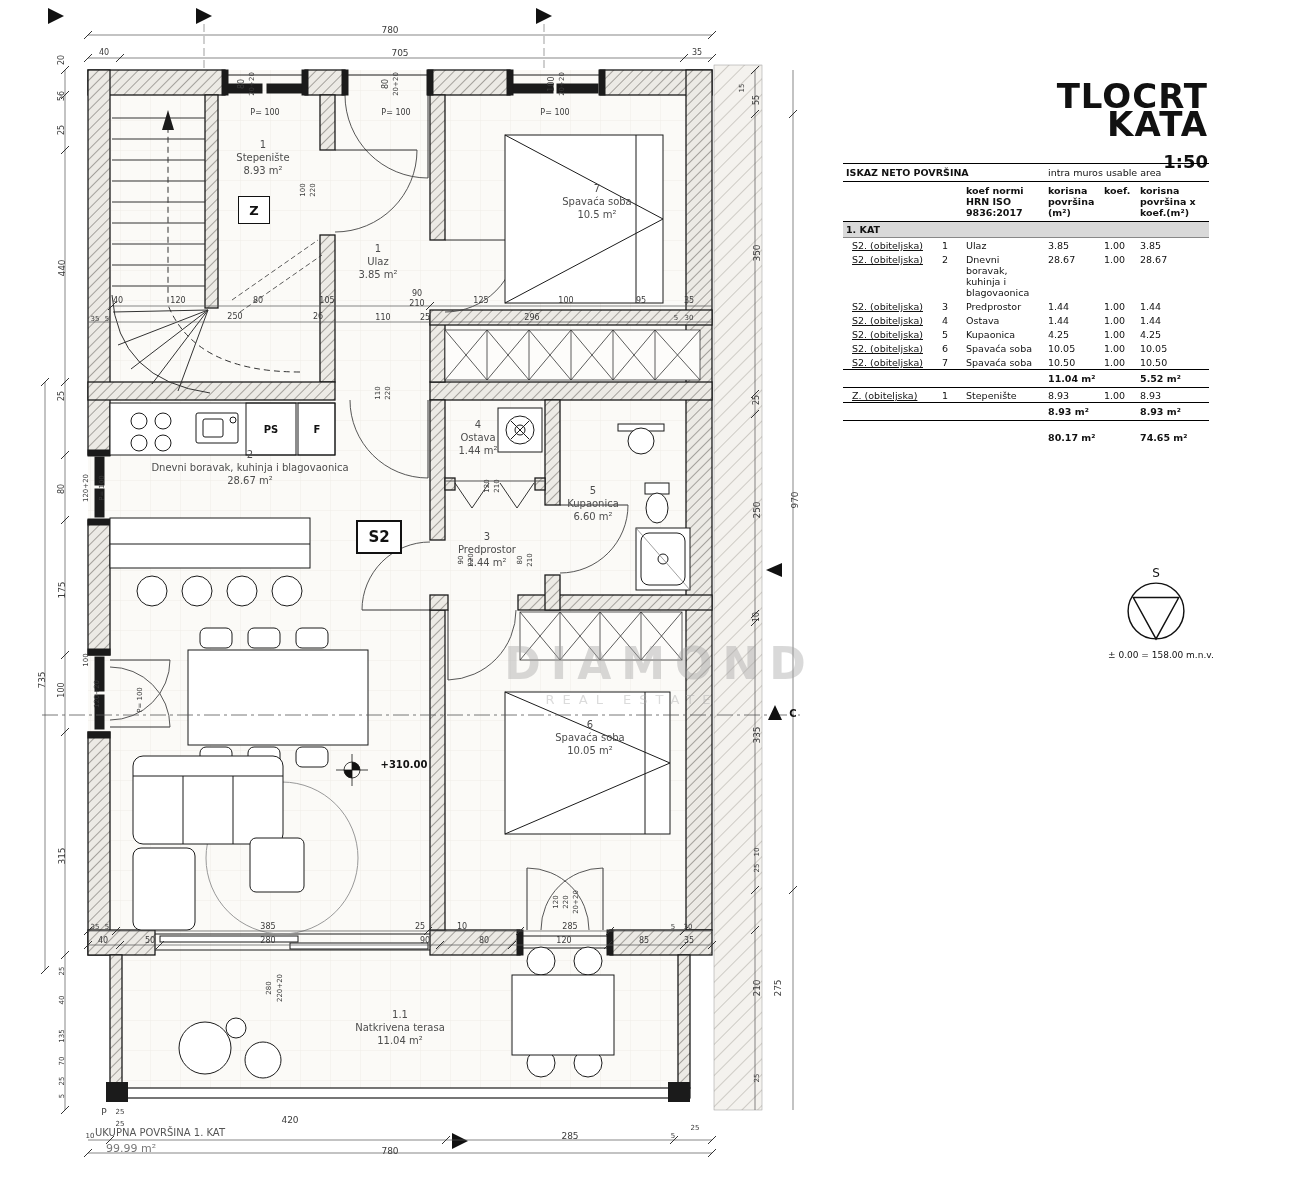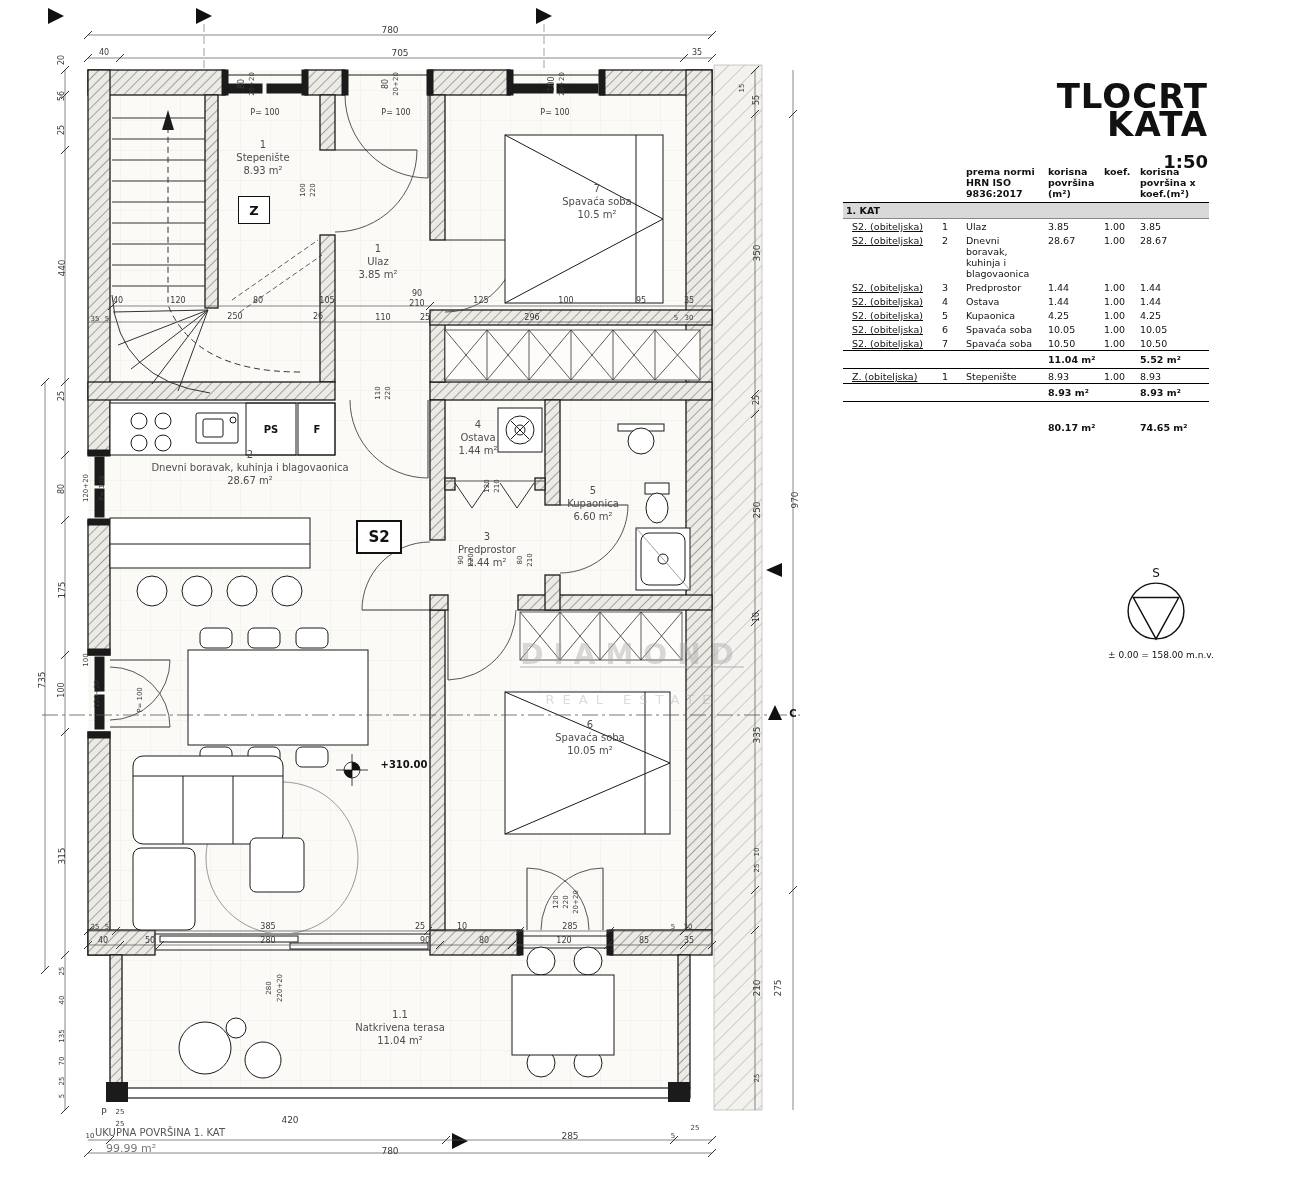--- a/index.html
+++ b/index.html
@@ -11,41 +11,41 @@
         white-space:nowrap;line-height:1;}
   .plbl.dk{color:#111;font-weight:bold;}
   .room-label{position:absolute;transform:translateX(-50%);text-align:center;color:#4d4d4d;
         font-size:10px;line-height:13px;white-space:nowrap;}
   .z-box{position:absolute;left:238px;top:196px;width:30px;height:26px;border:1.5px solid #111;
         background:#fff;font-weight:bold;font-size:13px;display:flex;align-items:center;
         justify-content:center;color:#111;}
   .s2-box{position:absolute;left:356px;top:520px;width:42px;height:30px;border:2px solid #111;
         background:#fff;font-weight:bold;font-size:15px;display:flex;align-items:center;
         justify-content:center;color:#111;}
-  .wm1{position:absolute;left:632px;top:638px;transform:translateX(-50%);font-size:28px;
-        font-weight:bold;letter-spacing:10px;color:rgba(165,165,165,0.42);text-decoration:underline;}
+  .wm1{position:absolute;left:660px;top:638px;transform:translateX(-50%);font-size:44px;
+        font-weight:bold;letter-spacing:10px;color:rgba(165,165,165,0.42);}
   .wm2{position:absolute;left:632px;top:692px;transform:translateX(-50%);font-size:13px;
         letter-spacing:8px;color:rgba(175,175,175,0.45);}
   .footer-line1{position:absolute;left:95px;top:1127px;font-size:10px;color:#555;}
   .footer-line2{position:absolute;left:106px;top:1142px;font-size:11px;color:#777;}
   .title-block{position:absolute;left:950px;top:82px;width:258px;text-align:right;color:#111;}
   .title-main{font-size:34px;font-weight:bold;letter-spacing:1px;line-height:28px;}
   .title-scale{font-size:18px;font-weight:bold;line-height:24px;margin-top:12px;}
   .area-table{position:absolute;left:843px;top:163px;width:366px;border-collapse:collapse;
         font-size:9.5px;color:#111;table-layout:fixed;}
   .area-table th,.area-table td{padding:1px 3px;text-align:left;vertical-align:top;line-height:11px;}
   .t-head th{border-top:1.5px solid #000;border-bottom:1px solid #000;font-weight:bold;padding:3px 3px;}
   .t-head th.light{font-weight:normal;}
   .t-cols th{font-weight:bold;white-space:pre-line;padding-top:3px;padding-bottom:3px;}
   .t-section th{background:#d9d9d9;font-weight:bold;border-top:1px solid #000;
         border-bottom:1px solid #888;padding:2px 3px;}
   .t-row td{padding-top:2px;}
   .t-row td.c0{padding-left:9px;text-decoration:underline;}
   .t-sub td{font-weight:bold;border-top:1px solid #000;border-bottom:1px solid #000;padding:3px 3px;}
-  .t-total td{font-weight:bold;padding:20px 3px;}
+  .t-total td{font-weight:bold;padding:11px 3px;}
   .north-block{position:absolute;left:1108px;top:566px;width:96px;text-align:center;color:#111;}
   .north-s{font-size:12px;line-height:14px;}
   .north-elev{font-size:9px;margin-top:4px;white-space:nowrap;}
 </style>
 </head>
 <body>
 
 <div class="page">
 
   <svg class="plan-svg" width="810" height="1165" viewBox="0 0 810 1165">
@@ -573,24 +573,28 @@
   <table class="area-table">
     <colgroup>
       <col style="width:96px">
         <col style="width:24px">
         <col style="width:82px">
       <col style="width:56px">
         <col style="width:36px">
         <col style="width:72px">
     </colgroup>
     <thead>
+      <tr class="t-head">
+        <th colspan="3">ISKAZ NETO POVRŠINA</th>
+        <th colspan="3" class="light">intra muros usable area</th>
+      </tr>
       <tr class="t-cols">
         <th></th>
           <th></th>
-        <th>prema normi
+        <th>koef normi
 HRN ISO
 9836:2017</th>
         <th>korisna
 površina
 (m²)</th>
         <th>koef.</th>
         <th>korisna
 površina x
 koef.(m²)</th>
       </tr>

